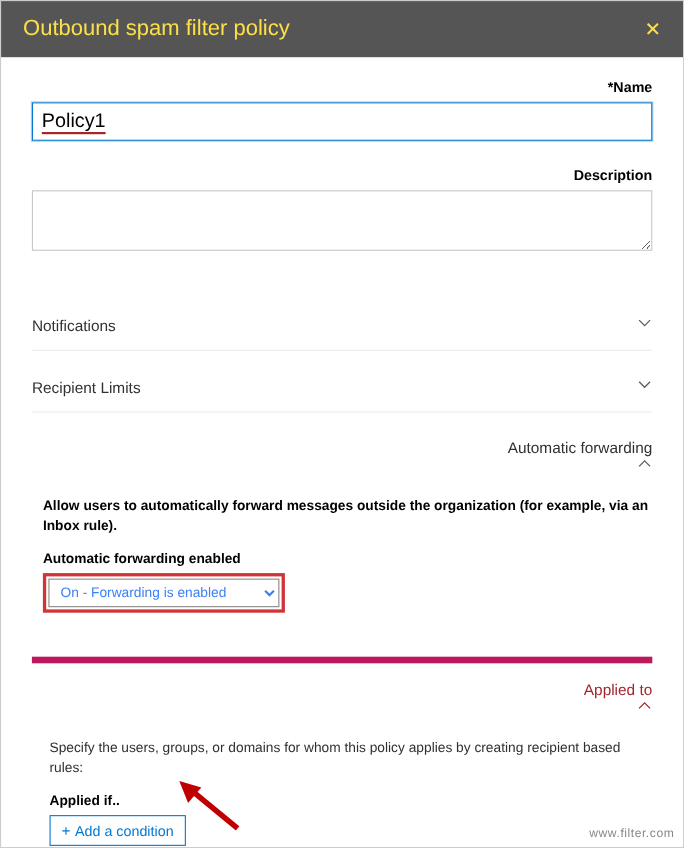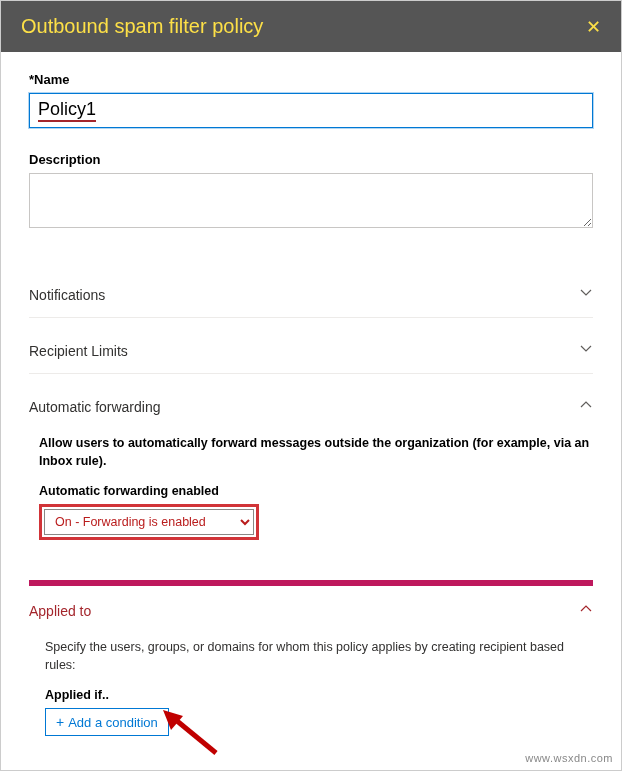--- a/index.html
+++ b/index.html
@@ -22,20 +22,21 @@
     }
     .header-title { font-size: 20px; font-weight: 400; }
     .close-x { cursor: pointer; font-size: 18px; font-weight: 300; }
     .content { padding: 20px 28px 10px 28px; }
     .field-label {
       font-size: 13px;
       font-weight: 600;
       color: #000;
       margin-bottom: 6px;
       display: block;
+      text-align: right;
     }
     .text-input {
       width: 100%;
       padding: 5px 8px;
       font-size: 18px;
       border: 1px solid #0078d4;
       outline: none;
       box-shadow: 0 0 0 1px rgba(0,120,212,0.3);
     }
     .name-value {
@@ -52,21 +53,21 @@
       font-family: inherit;
     }
     .section-row {
       display: flex;
       justify-content: space-between;
       align-items: flex-end;
       padding: 14px 0;
       border-bottom: 1px solid #edebe9;
       cursor: pointer;
     }
-    .section-row.no-border { border-bottom: none; }
+    .section-row.no-border { border-bottom: none; flex-direction: column; }
     .section-title {
       font-size: 14px;
       color: #323130;
     }
     .section-title.red { color: #a4262c; }
     .chevron { font-size: 14px; color: #605e5c; }
     .chevron.red { color: #a4262c; }
     .gap-lg { height: 40px; }
     .gap-md { height: 24px; }
     .sub-content { padding: 6px 0 0 10px; }
@@ -93,21 +94,21 @@
       border: 3px solid #d13438;
       display: inline-block;
       padding: 2px;
     }
     .select-input {
       width: 210px;
       padding: 4px 6px;
       font-size: 12.5px;
       border: 1px solid #8a8886;
       background: #fff;
-      color: #b91c1c;
+      color: #3b82f6;
     }
     .applied-to-content { padding: 6px 0 0 16px; }
     .add-condition-btn {
       border: 1px solid #0078d4;
       color: #0078d4;
       background: #fff;
       padding: 5px 10px;
       font-size: 13px;
       cursor: pointer;
       display: inline-flex;
@@ -214,13 +215,13 @@
     </button>
   </div>
 
 </div>
 
 <svg class="arrow" width="60" height="50" viewBox="0 0 60 50">
   <line x1="55" y1="45" x2="10" y2="8" stroke="#c00000" stroke-width="5"></line>
   <polygon points="2,2 22,8 10,22" fill="#c00000"></polygon>
 </svg>
 
-<div class="watermark">www.wsxdn.com</div>
+<div class="watermark">www.filter.com</div>
 
 </body></html>

